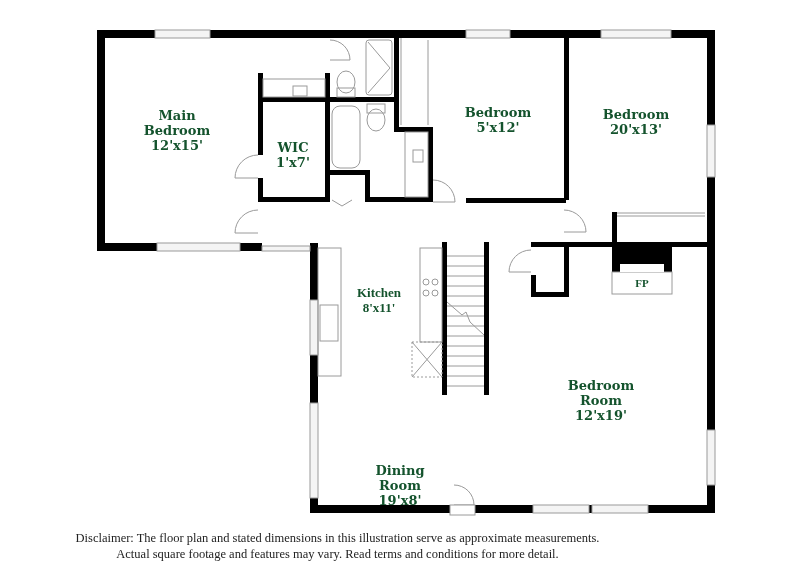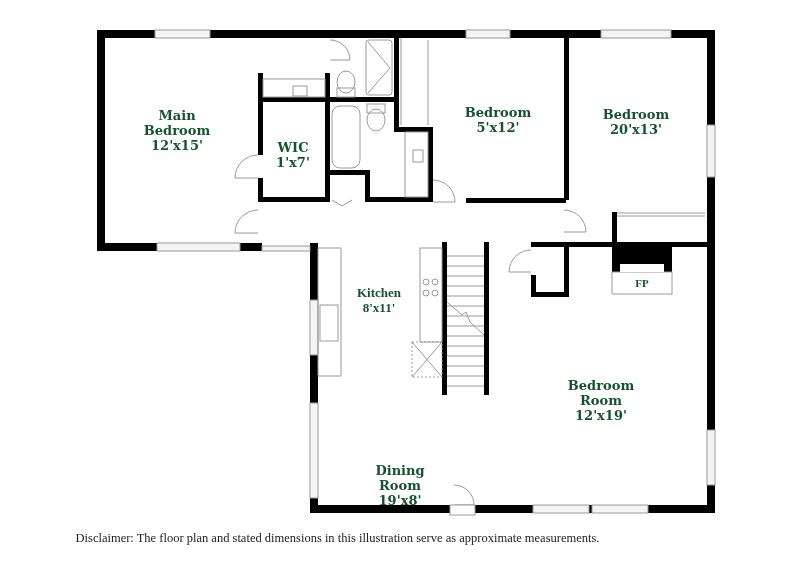--- a/index.html
+++ b/index.html
@@ -201,13 +201,14 @@
 <div class="label" style="left:400px; top:431px;margin-top:32px;">
   <span>Dining</span>
   <span>Room</span>
   <span>19'x8'</span>
 </div>
 
 <div class="label fp-label" style="left:642px; top:276px;">FP</div>
 
 <div class="disclaimer">
   <span>Disclaimer: The floor plan and stated dimensions in this illustration serve as approximate measurements.</span>
+  <span>Actual square footage and features may vary. Read terms and conditions for more detail.</span>
 </div>
 
 </body></html>

